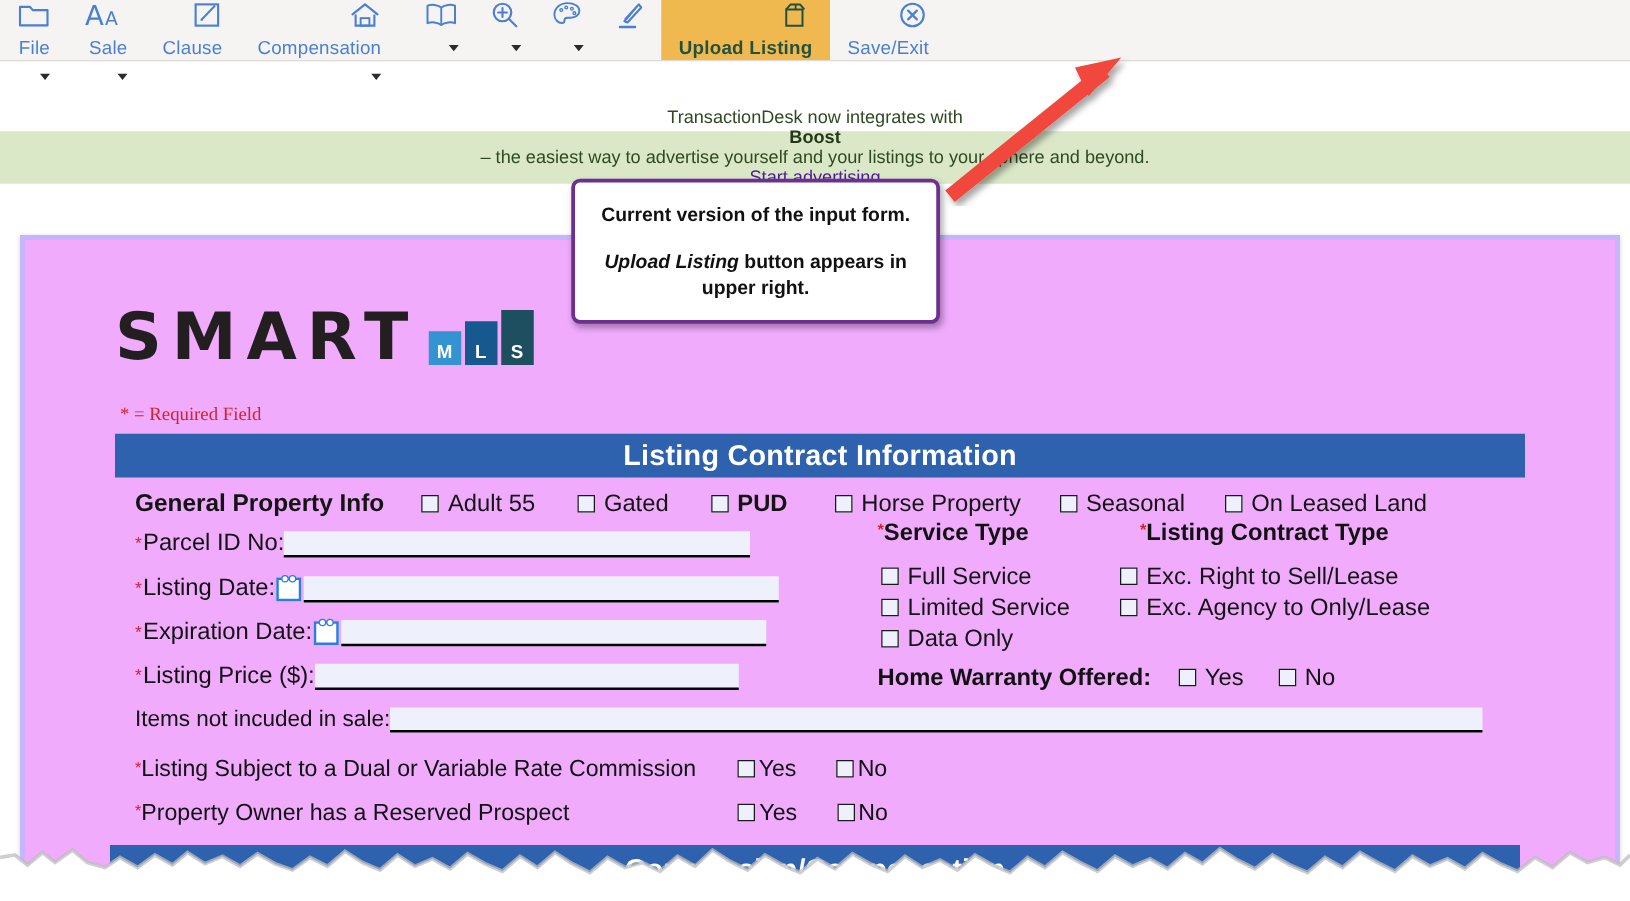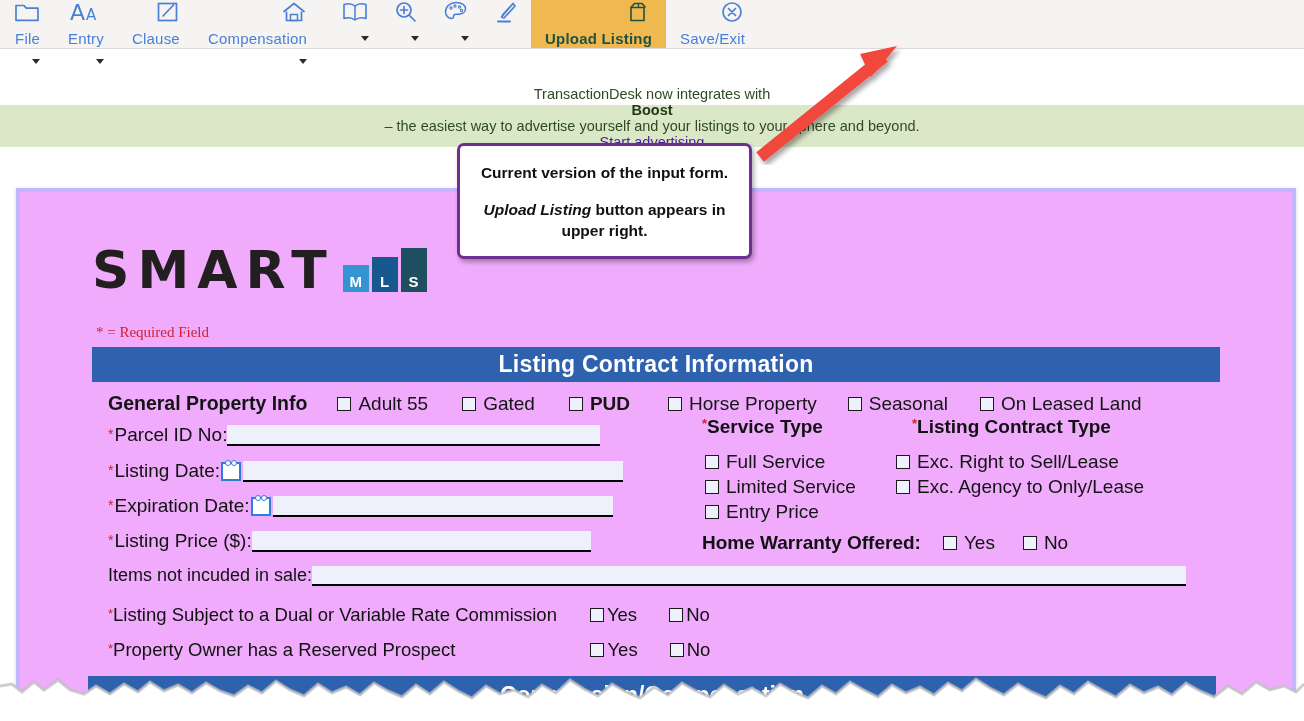--- a/index.html
+++ b/index.html
@@ -200,21 +200,21 @@
     <span class="caret"></span>
   </div>
 
   <div class="tb-item">
     <span>
       <svg width="34" height="24" viewBox="0 0 34 24">
           <text x="0" y="20" font-family="DejaVu Sans" font-size="22" fill="#4a7fd4">A</text>
           <text x="16" y="20" font-family="DejaVu Sans" font-size="15" fill="#4a7fd4">A</text>
         </svg>
     </span>
-    <span class="lbl">Entry</span>
+    <span class="lbl">Sale</span>
     <span class="caret"></span>
   </div>
 
   <div class="tb-item">
     <span>
       <svg width="24" height="24" viewBox="0 0 24 24">
           <rect x="2.5" y="3.5" width="18" height="17" fill="none" stroke="#4a7fd4" stroke-width="1.7"></rect>
           <path d="M7 16 L18 4.5" stroke="#4a7fd4" stroke-width="1.7"></path>
           <path d="M6.3 16.8l.5-2 1.6 1.4z" fill="#4a7fd4"></path>
         </svg>
@@ -367,21 +367,21 @@
 
   <div class="col-hd" id="hd-service">
     <span class="star">*</span><span>Service Type</span>
   </div>
   <div class="col-hd" id="hd-contract">
     <span class="star">*</span><span>Listing Contract Type</span>
   </div>
 
   <div class="opt-line" id="svc1"><span class="cb"></span><span>Full Service</span></div>
   <div class="opt-line" id="svc2"><span class="cb"></span><span>Limited Service</span></div>
-  <div class="opt-line" id="svc3"><span class="cb"></span><span>Entry Price</span></div>
+  <div class="opt-line" id="svc3"><span class="cb"></span><span>Data Only</span></div>
 
   <div class="opt-line" id="ctr1"><span class="cb"></span><span>Exc. Right to Sell/Lease</span></div>
   <div class="opt-line" id="ctr2"><span class="cb"></span><span>Exc. Agency to Only/Lease</span></div>
 
   <div id="warranty">
     <span class="wlab">Home Warranty Offered:</span><span class="wyes"><span class="cb"></span><span>Yes</span></span><span><span class="cb"></span><span>No</span></span>
   </div>
 
   <div class="ynrow" id="yn1">
     <span class="star">*</span>

